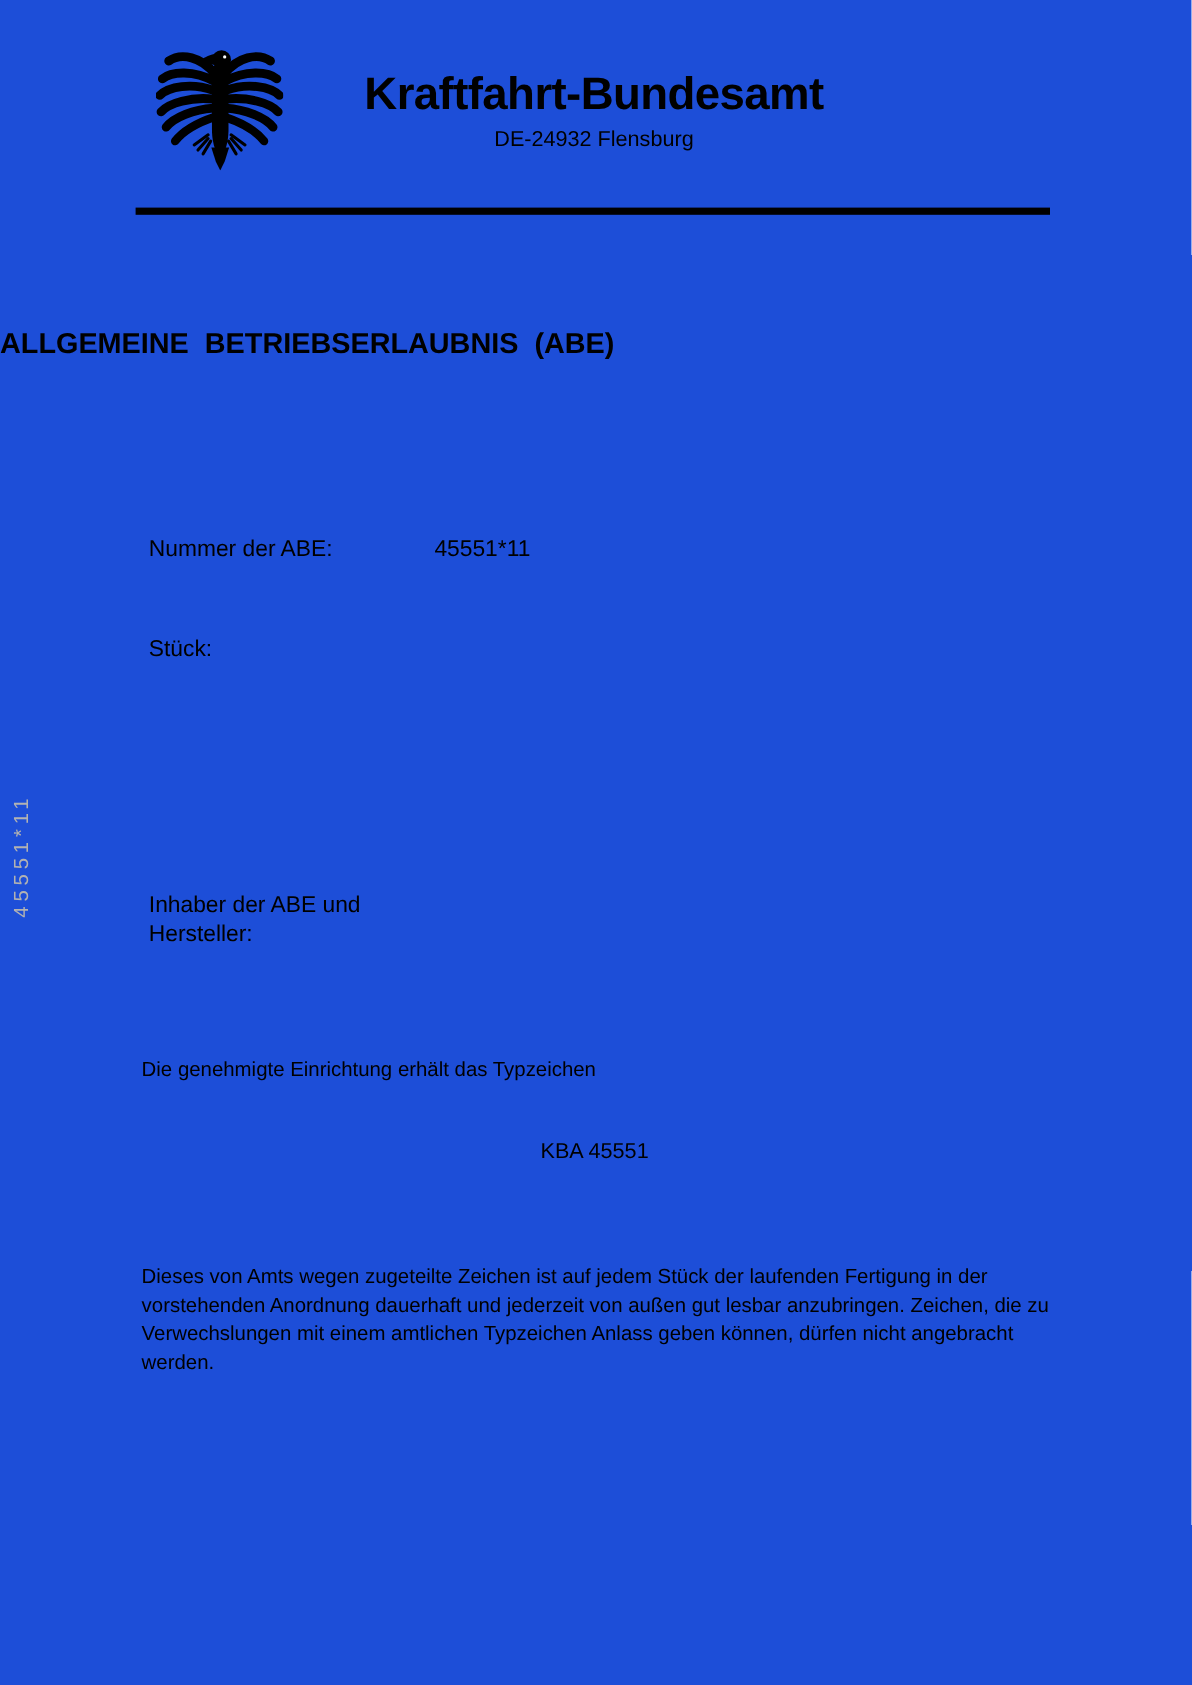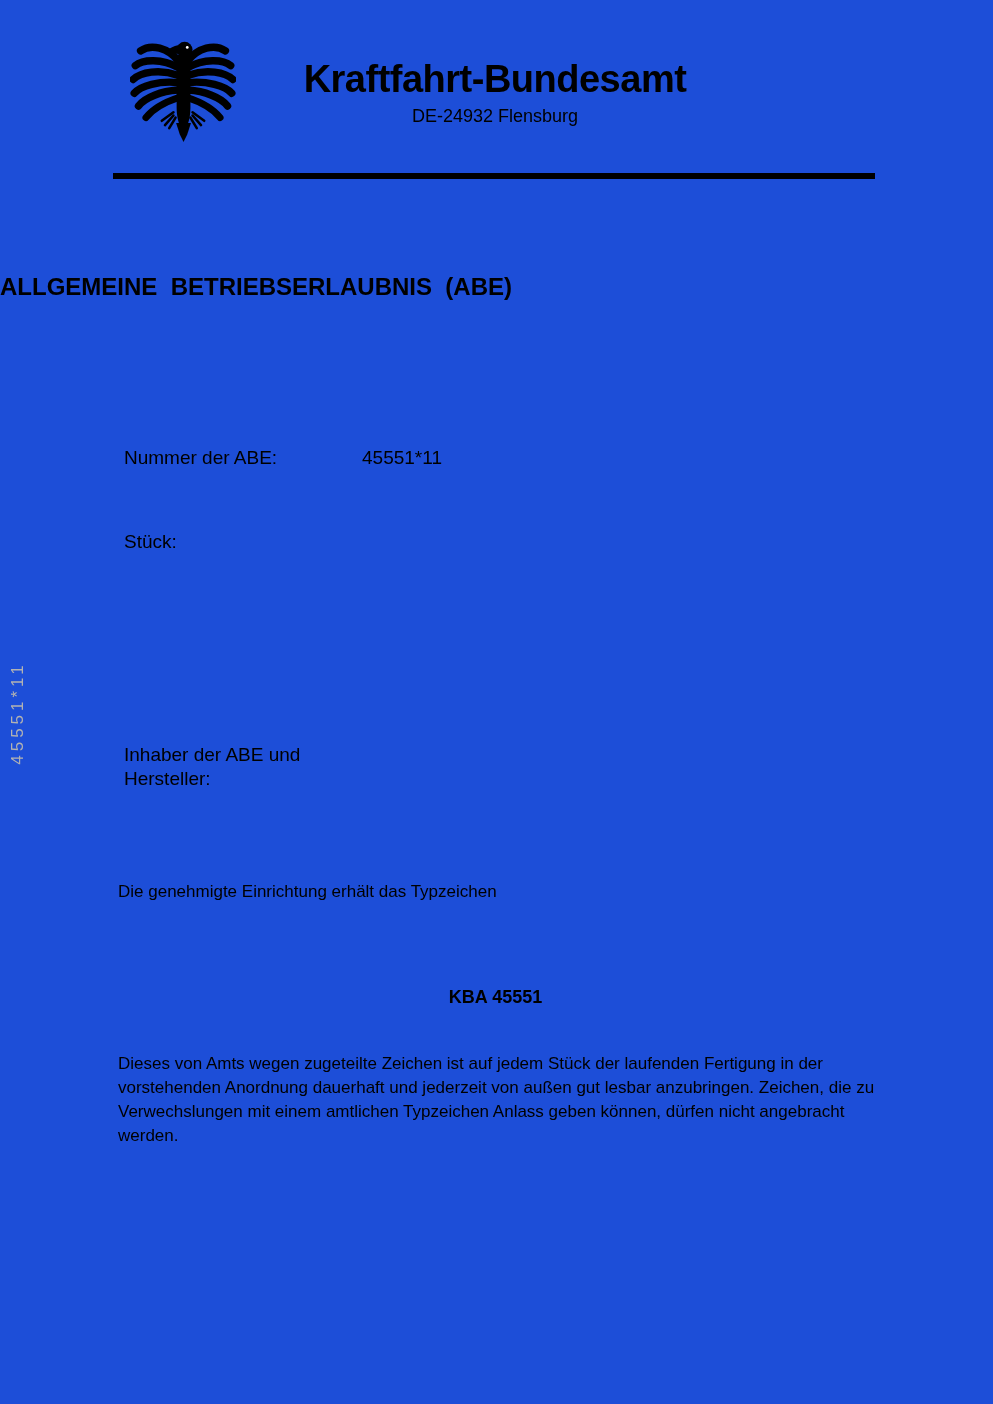--- a/index.html
+++ b/index.html
@@ -47,22 +47,22 @@
     display:grid;grid-template-columns:238px auto;
     font-size:19px;line-height:24px;
   }
   .row .label,.row .value{white-space:pre-line;}
   .r-number{top:446px;}
   .r-geraet{top:530px;}
   .r-typ{top:615px;}
   .r-inhaber{top:743px;}
   
   .type-code{
-    position:absolute;left:0;top:986px;width:991px;text-align:center;
-    font-size:18px;font-weight:bold;line-height:22px;
+    position:absolute;left:0;top:948px;width:991px;text-align:center;
+    font-size:18px;font-weight:normal;line-height:22px;
   }
   
   .watermark{
     position:absolute;left:18px;top:713px;
     transform:translate(-50%,-50%) rotate(-90deg);
     font-size:17px;letter-spacing:4px;white-space:nowrap;
   }
 </style>
 </head>
 <body>

